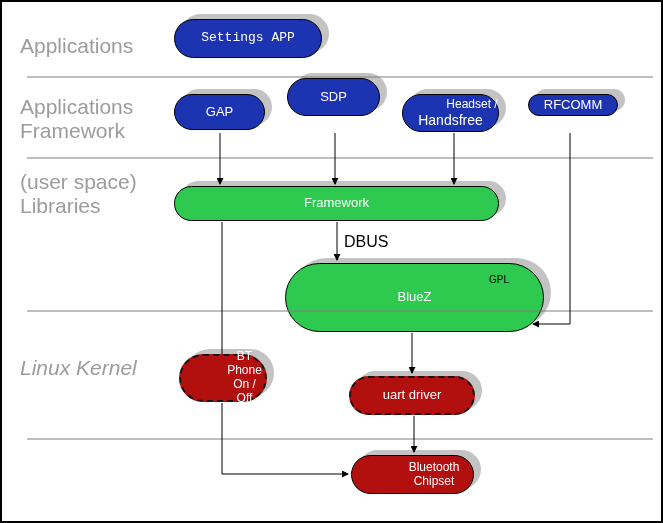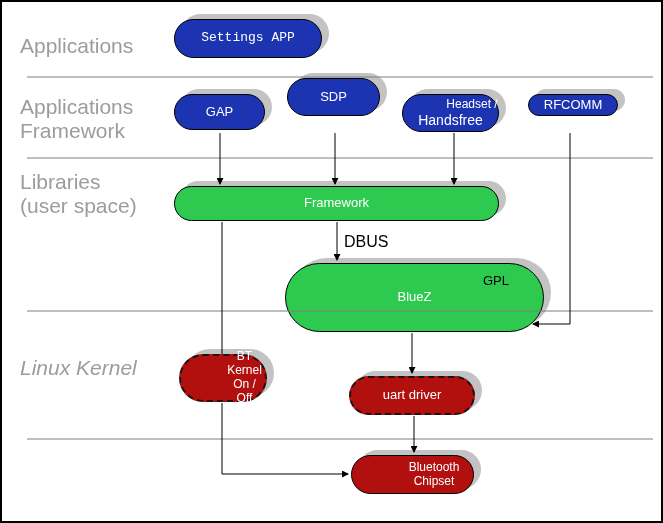--- a/index.html
+++ b/index.html
@@ -5,39 +5,39 @@
   html,body{margin:0;padding:0;background:#fff;font-family:"Liberation Sans",sans-serif;}
   #canvas{position:relative;width:663px;height:523px;box-sizing:border-box;border:2px solid #000;background:#fff;overflow:hidden;}
   .section-label{position:absolute;left:18px;width:160px;text-align:left;color:#9c9c9c;font-size:21px;line-height:24px;}
   .pill{position:absolute;border-radius:999px;border:1px solid #000;color:#fff;display:flex;flex-direction:column;align-items:center;justify-content:center;text-align:center;font-size:13px;line-height:1.15;box-shadow:7px -5px 0 0 #c3c3c3;z-index:1;box-sizing:border-box;}
   .blue{background:#1c33b2;}
   .green{background:#2eca50;}
   .red{background:#b20f0f;}
   .dashed{border:2px dashed #151515;}
   .sub{font-size:14px;}
   .sub2{font-size:12px;padding-left:43px;}
-  .gpl{position:absolute;top:10px;right:34px;color:#000;font-size:13px;z-index:2;}
+  .gpl{position:absolute;top:10px;right:34px;color:#000;font-size:10px;z-index:2;}
   .edge-label{position:absolute;color:#000;font-size:16px;z-index:3;}
   svg.overlay{position:absolute;left:0;top:0;z-index:2;pointer-events:none;}
 </style>
 </head>
 <body>
 
 <div id="canvas">
 
   <div class="section-label" style="top:32px;">
     <div>Applications</div>
   </div>
   <div class="section-label" style="top:93px;">
     <div>Applications</div>
     <div>Framework</div>
   </div>
   <div class="section-label" style="top:168px;">
+    <div>(user space)</div>
     <div>Libraries</div>
-    <div>(user space)</div>
   </div>
   <div class="section-label" style="top:354px;font-style:italic;">
     <div>Linux Kernel</div>
   </div>
 
   <div class="pill blue" style="left:172px;top:17px;width:148px;height:39px;font-family:Liberation Mono, monospace;">
     <span>Settings APP</span>
   </div>
 
   <div class="pill blue" style="left:172px;top:92px;width:91px;height:36px;">
@@ -57,21 +57,21 @@
   <div class="pill green" style="left:172px;top:184px;width:325px;height:35px;">
     <span>Framework</span>
   </div>
 
   <div class="pill green" style="left:283px;top:261px;width:259px;height:69px;">
     <span class="gpl">GPL</span>
     <span>BlueZ</span>
   </div>
 
   <div class="pill red dashed" style="left:177px;top:352px;width:88px;height:48px;">
-    <span class="sub2">BT Kernel</span>
+    <span class="sub2">BT Phone</span>
     <span class="sub2">On / Off</span>
   </div>
   <div class="pill red dashed" style="left:347px;top:374px;width:126px;height:39px;">
     <span>uart driver</span>
   </div>
 
   <div class="pill red" style="left:349px;top:453px;width:123px;height:39px;">
     <span class="sub2">Bluetooth</span>
     <span class="sub2">Chipset</span>
   </div>

